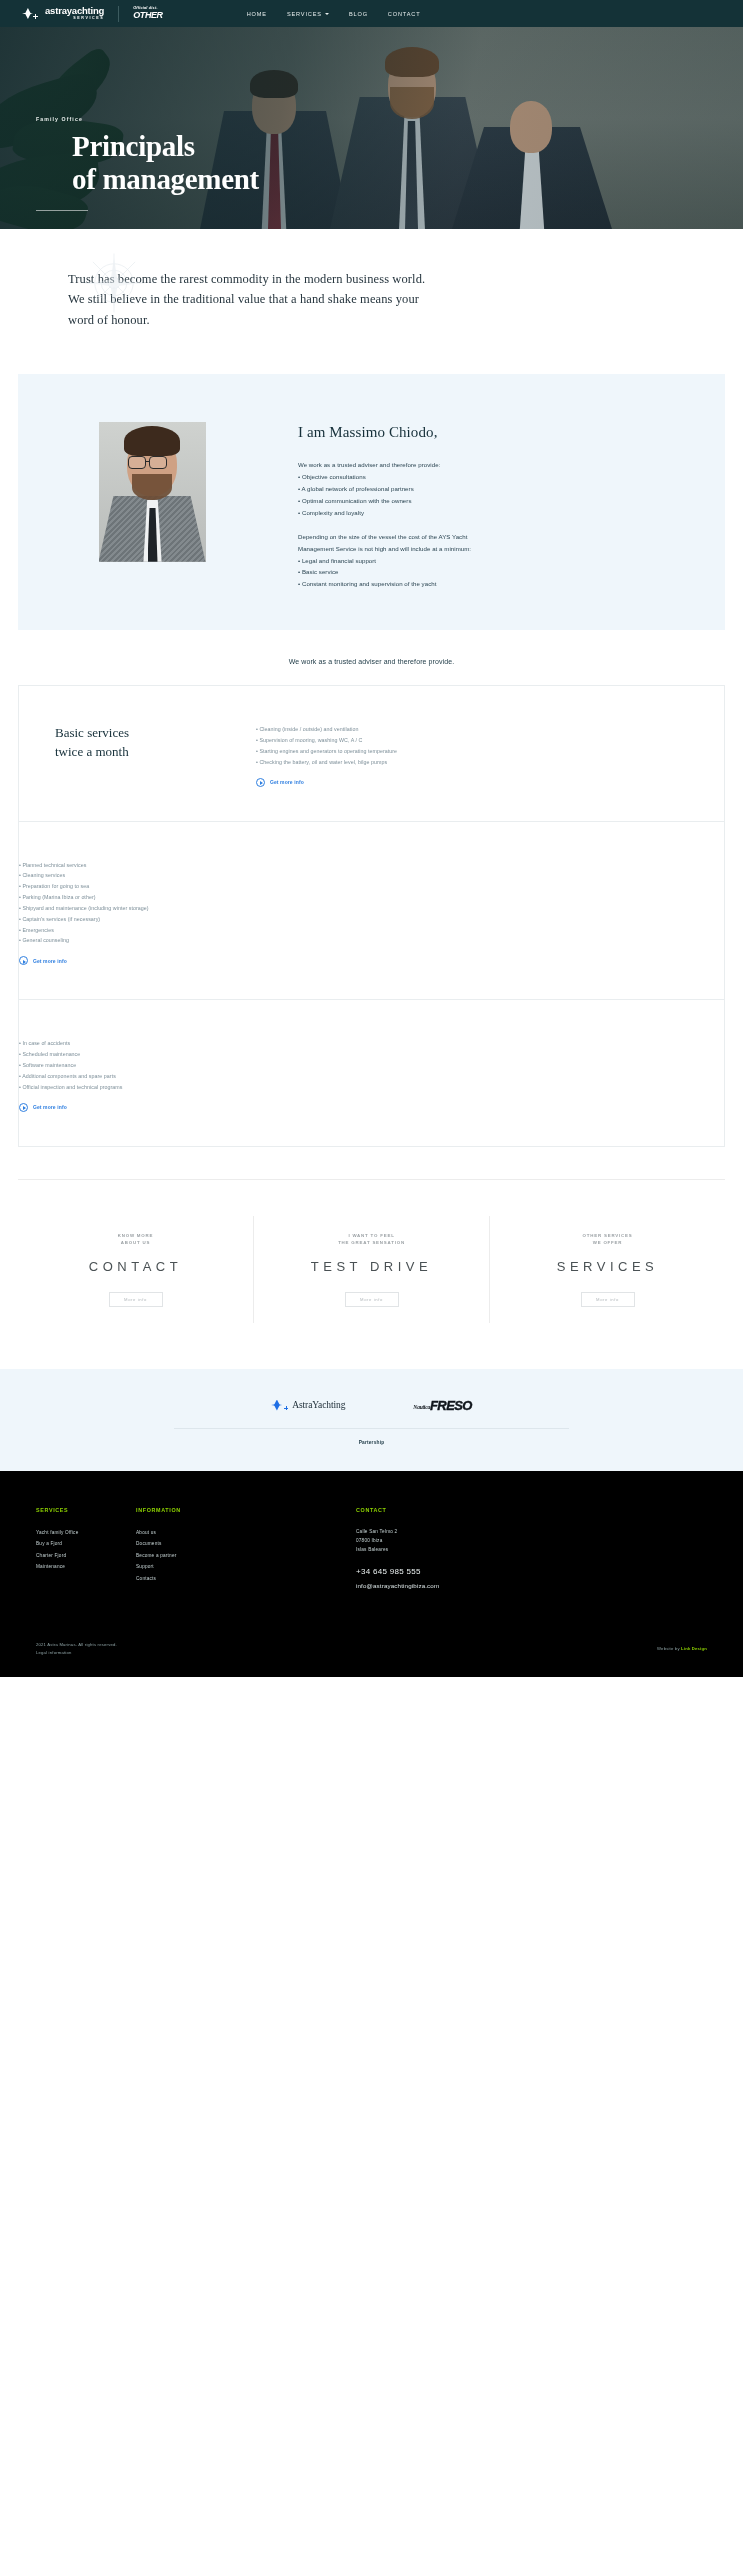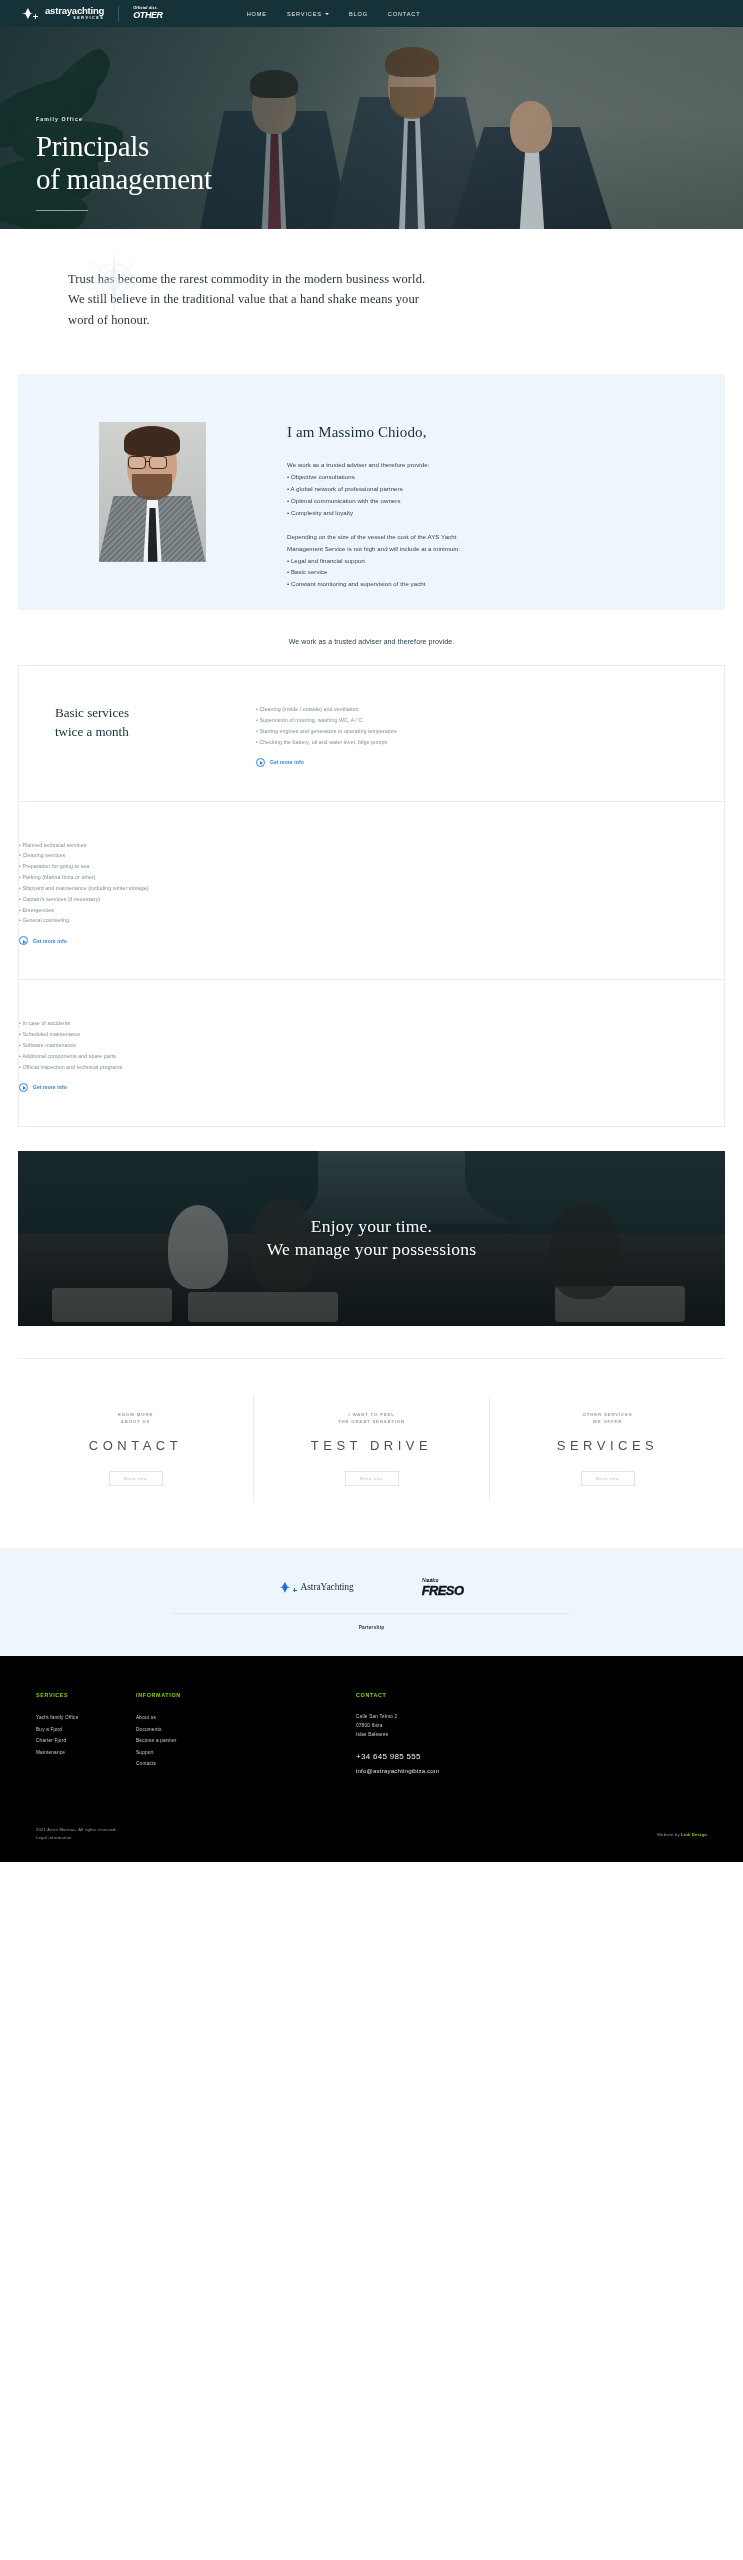--- a/index.html
+++ b/index.html
@@ -173,40 +173,40 @@
                 rgba(20,45,50,.22) 62%, rgba(18,42,46,.30) 100%);
   }
   .hero-inner {
     position: absolute; left: 36px; bottom: 18px; z-index: 4; color: #fff;
   }
   .hero-eyebrow {
     font-size: 5.2px; letter-spacing: 1.1px; font-weight: 600;
     color: #e9eeec; margin-bottom: 8px;
   }
   .hero-title {
-    font-family: "Liberation Serif", serif; font-weight: 400;
-    font-size: 29px; line-height: 1.14; color: #ffffff; letter-spacing: -0.3px;
+    font-family: "Liberation Serif", serif; font-weight: 700;
+    font-size: 29px; line-height: 1.14; color: #ffffff; letter-spacing: -0.3px; margin-left: 36px;
   }
   .hero-rule { width: 52px; height: 1px; background: rgba(255,255,255,.55); margin-top: 14px; }
 
   
   .quote-sec { padding: 40px 0 44px; background: #fff; position: relative; }
   .compass {
     position: absolute; left: 82px; top: 22px; width: 64px; height: 64px; opacity: .5;
   }
   .quote-text {
     margin-left: 68px; width: 360px;
     font-family: "Liberation Serif", serif;
     font-size: 12.5px; line-height: 1.62; color: #27363f; letter-spacing: .1px;
   }
 
   
   .profile {
-    margin: 0 18px; background: #eff6fb; padding: 48px 0 20px;
-    display: flex; gap: 1px;
+    margin: 0 18px; background: #eff6fb; padding: 48px 0 40px;
+    display: flex; gap: 12px;
   }
   .profile-photo-wrap { width: 268px; display: flex; justify-content: center; }
   .profile-photo {
     width: 107px; height: 140px; overflow: hidden; position: relative;
     background: linear-gradient(180deg,#cfd2cf 0%,#b9bcba 100%);
   }
   .pf-head {
     position: absolute; left: 28px; top: 12px; width: 50px; height: 62px;
     border-radius: 48% 48% 46% 46%; background: #cfa184;
   }
@@ -365,21 +365,21 @@
   .pl-spark::after { left: 0; top: 4.6px; width: 11px; height: 1.8px;
     clip-path: polygon(0% 50%,50% 0%,100% 50%,50% 100%); }
   .pl-spark-sm { width: 4px; height: 4px; position: relative; margin-top: 6px; margin-left: -2px; }
   .pl-spark-sm::before, .pl-spark-sm::after { content: ""; position: absolute; background: #1f6fe5; }
   .pl-spark-sm::before { left: 1.5px; top: 0; width: 1px; height: 4px; }
   .pl-spark-sm::after  { left: 0; top: 1.5px; width: 4px; height: 1px; }
   .pl-astra-tx {
     font-family: "Liberation Serif", serif; font-size: 9.5px;
     color: #1b2b35; letter-spacing: -.1px;
   }
-  .pl-freso { display: flex; flex-direction: column; align-items: flex-start; line-height: 1; }
+  .pl-freso { display: flex; flex-direction: row; align-items: flex-end; line-height: 1; }
   .pl-freso-top {
     font-family: "Liberation Serif", serif; font-style: italic;
     font-size: 5.5px; font-weight: 700; color: #10161c;
     margin-bottom: 1px; letter-spacing: -.2px;
   }
   .pl-freso-main {
     font-size: 13px; font-weight: 700; font-style: italic; color: #10161c;
     letter-spacing: -.6px; -webkit-text-stroke: .4px #10161c;
   }
   .partner-rule { width: 395px; height: 1px; background: #dde6ec; }
@@ -601,37 +601,20 @@
         <div class="svc-li">• Official inspection and technical programs</div>
         <div class="svc-more">
           <span class="svc-more-ico"></span>
           <span class="svc-more-tx">Get more info</span>
         </div>
       </div>
     </div>
 
   </div>
 
-  <div class="cta-banner">
-    <div class="cta-sky"></div>
-    <div class="cta-hill"></div>
-    <div class="cta-hill2"></div>
-    <div class="cta-deck"></div>
-    <div class="cta-cush cta-c1"></div>
-    <div class="cta-cush cta-c2"></div>
-    <div class="cta-cush cta-c3"></div>
-    <div class="cta-fig cta-f1"></div>
-    <div class="cta-fig cta-f2"></div>
-    <div class="cta-fig cta-f3"></div>
-    <div class="cta-shade"></div>
-    <div class="cta-copy">
-      <div class="cta-line">Enjoy your time.</div>
-      <div class="cta-line">We manage your possessions</div>
-    </div>
-  </div>
 
   <div class="tri">
 
     <div class="tri-col">
       <div class="tri-eyebrow">
         <div>KNOW MORE</div>
         <div>ABOUT US</div>
       </div>
       <div class="tri-title">CONTACT</div>
       <div class="tri-btn">More info</div>

